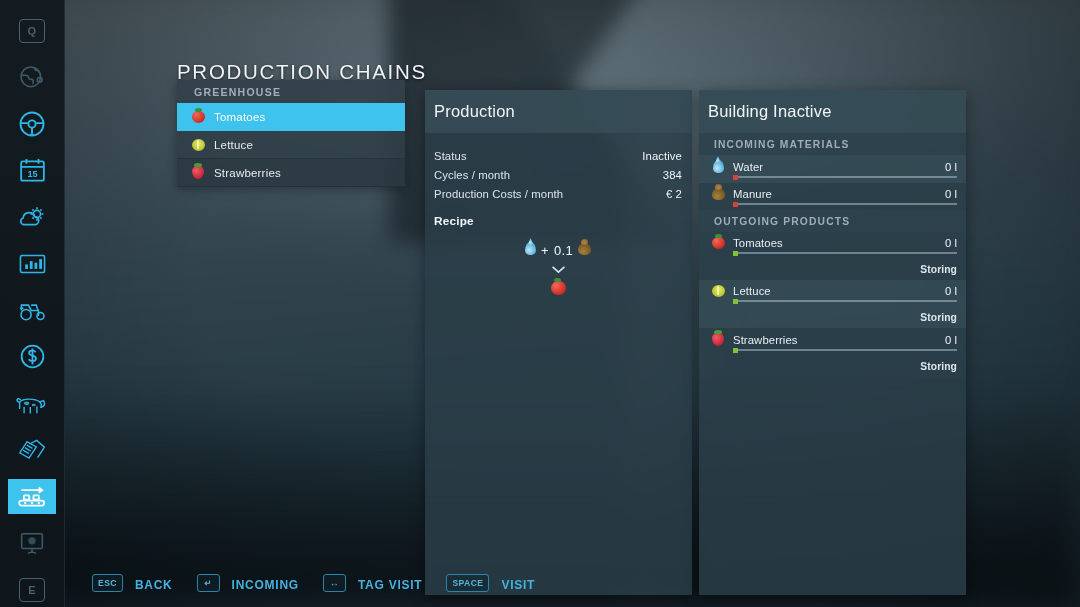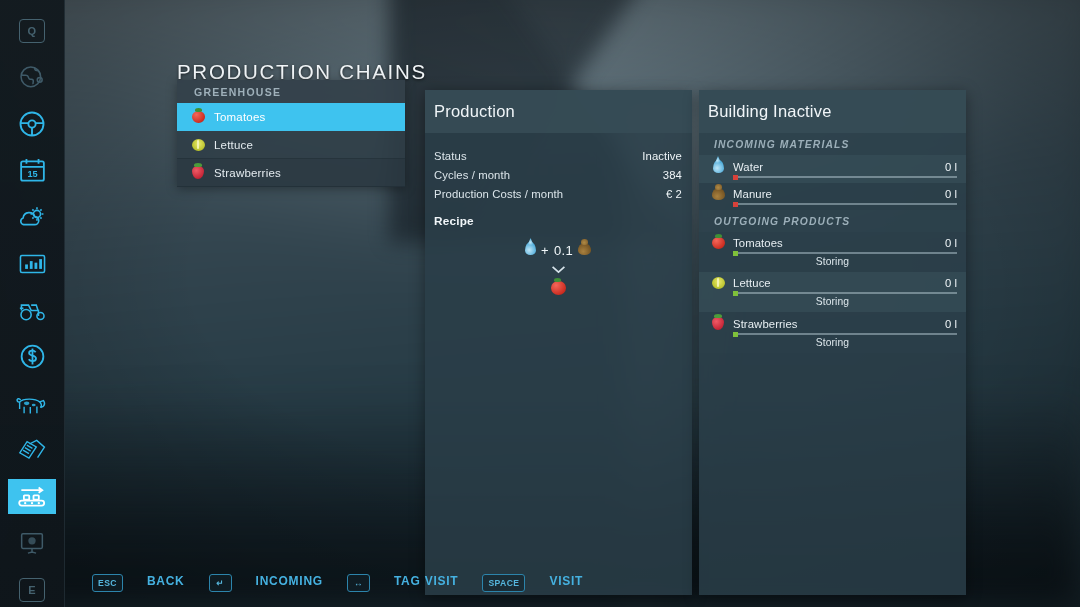--- a/index.html
+++ b/index.html
@@ -145,40 +145,40 @@
   .recipe-box { margin-top:14px; display:flex; flex-direction:column;
                 align-items:center; gap:5px; }
   .recipe-in { display:flex; align-items:center; gap:5px;
                font-size:13px; color:#f2f7fa; letter-spacing:.3px; }
   .chev { color:#d7e3ea; font-size:13px; line-height:1; }
 
   
   .sec-head {
     height:22px; background:rgba(47,68,78,.6);
     display:flex; align-items:center; padding-left:15px;
-    font-size:10.3px; font-weight:bold; letter-spacing:1.15px; color:#9cafb9;font-style:italic;
+    font-size:10.3px; font-weight:bold; letter-spacing:1.15px; color:#9cafb9;
   }
   .st-row { padding:5px 9px 5px 9px; background:rgba(44,64,74,.55); }
   .st-row.alt { background:rgba(57,80,90,.62); }
   .st-top { display:flex; align-items:center; }
   .st-top .ico { width:20px; display:flex; justify-content:center; margin-right:5px; }
   .st-name { font-size:11.3px; color:#e7eef2; flex:1; letter-spacing:.1px; }
   .st-amt { font-size:11.3px; color:#eef4f7; }
   .bar { position:relative; height:2px; margin:3px 0 0 25px;
          background:rgba(196,214,224,.45); }
   .bar .dot { position:absolute; left:0; top:-1.5px; width:5px; height:5px; }
   .dot.red { background:#d8413a; }
   .dot.green { background:#7fc13a; }
-  .st-status { text-align:center; font-size:10.3px; color:#dde7ec;
-               letter-spacing:.1px; margin-top:2px; }
+  .st-status { text-align:right; font-size:10.3px; color:#dde7ec;
+               letter-spacing:.1px; margin-top:10px;font-weight:bold; }
 
   
   #footer { position:absolute; left:92px; bottom:15px; display:flex;
             align-items:center; gap:24px; z-index:5; }
-  .hint { display:flex; align-items:flex-start; gap:24px; }
+  .hint { display:flex; align-items:flex-end; gap:12px; }
   .keycap {
     min-width:23px; height:18px; padding:0 5px;
     border:1.4px solid #2c84ab; border-radius:3px;
     background:rgba(18,34,44,.55);
     display:flex; align-items:center; justify-content:center;
     font-size:8.6px; font-weight:bold; color:#56b6dd; letter-spacing:.4px;
   }
   .hint-label { font-size:12px; font-weight:bold; color:#45b1e0; letter-spacing:.75px; }
 </style>
 </head>

